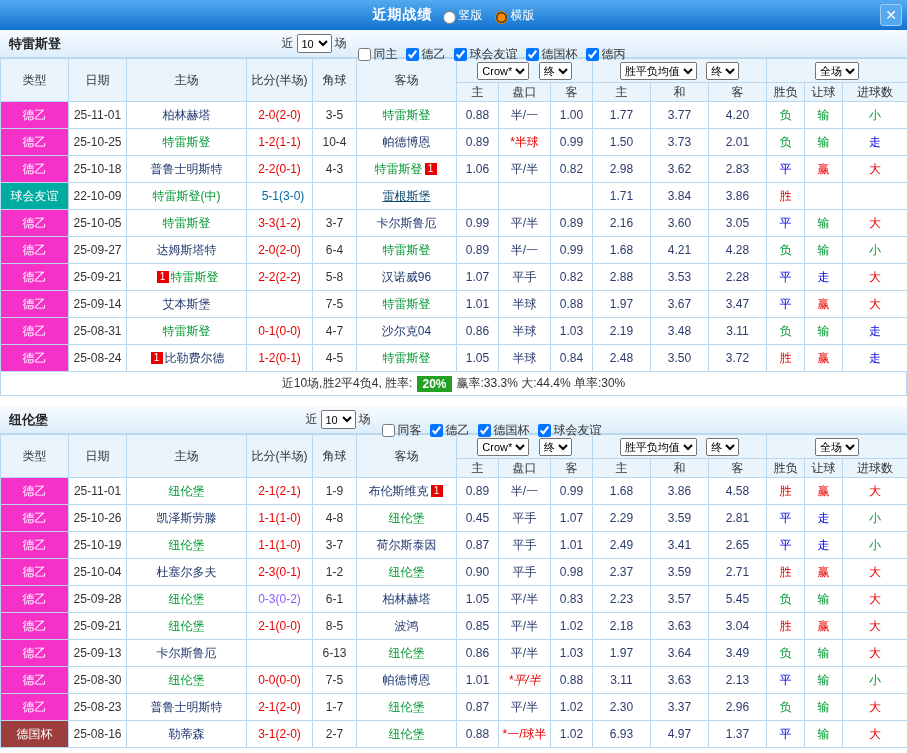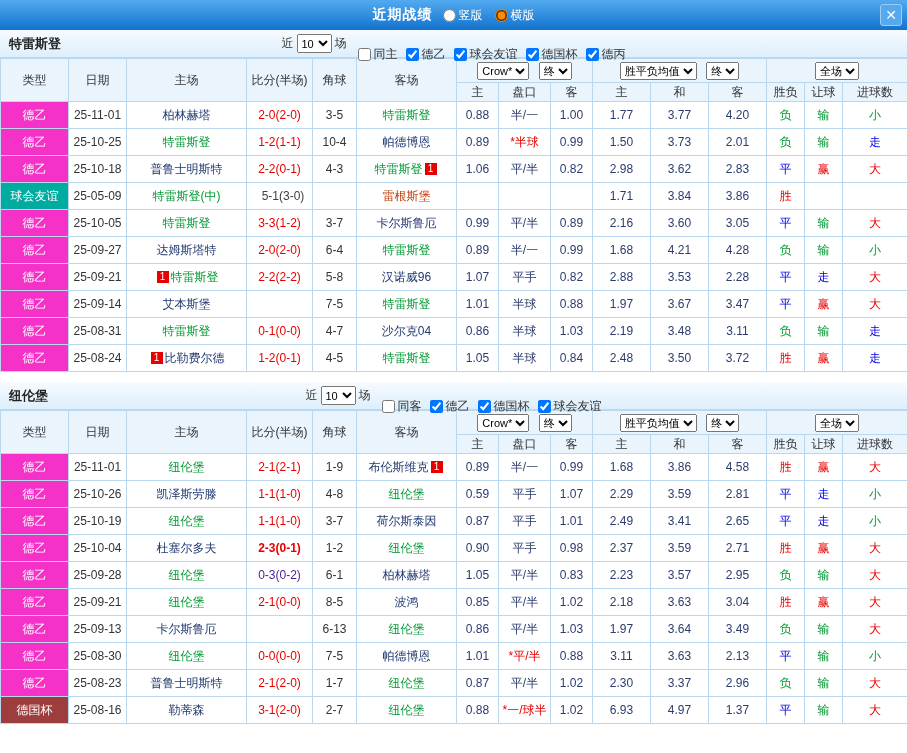--- a/index.html
+++ b/index.html
@@ -5,21 +5,21 @@
   html,body{margin:0;padding:0;}
   body{width:907px;height:753px;overflow:hidden;background:#fff;
        font-family:"Liberation Sans","DejaVu Sans",sans-serif;font-size:12px;}
   *{box-sizing:border-box;}
 
   .titlebar{height:30px;background:linear-gradient(180deg,#52aaf0 0%,#1272ce 100%);
             position:relative;display:flex;align-items:center;color:#fff;}
   .tb-center{margin:0 auto;display:flex;align-items:center;gap:10px;}
   .tb-title{font-size:14px;font-weight:bold;letter-spacing:1px;}
   #layout-radios{display:flex;gap:12px;align-items:center;}
-  #layout-radios label{display:flex;align-items:center;gap:3px;cursor:pointer;font-size:12px;color:#fff;}
+  #layout-radios label{display:flex;align-items:flex-end;gap:3px;cursor:pointer;font-size:12px;color:#fff;}
   #layout-radios input{margin:0;width:13px;height:13px;accent-color:#ff8a00;}
   .close-btn{position:absolute;right:5px;top:4px;width:22px;height:22px;background:#55a9ef;
              border:1px solid #9dcdf5;border-radius:3px;color:#fff;font-size:14px;line-height:20px;
              text-align:center;cursor:pointer;}
 
   .section-header{height:28px;background:linear-gradient(180deg,#f7fbff,#ddeefb);
                   border-bottom:1px solid #bdd9ee;display:flex;align-items:center;position:relative;}
   .team-name{position:absolute;left:9px;font-size:13px;font-weight:bold;color:#222;}
   .filters{margin:0 auto;display:flex;align-items:center;gap:3px;color:#333;}
   .filters select{height:19px;font-size:11px;}
@@ -171,25 +171,25 @@
           <td class="num">0.82</td>
           <td class="num">2.98</td>
           <td class="num">3.62</td>
           <td class="num">2.83</td>
           <td class="outcome" style="color: rgb(0, 0, 230);">平</td>
           <td class="outcome" style="color: rgb(232, 0, 0);">赢</td>
           <td class="outcome" style="color: rgb(232, 0, 0);">大</td>
         </tr>
         <tr>
           <td class="league" style="background: rgb(0, 171, 159);">球会友谊</td>
-          <td class="date">25-05-09</td>
+          <td class="date">22-10-09</td>
           <td class="team-cell"><span class="tlink" style="color: rgb(0, 153, 51);">特雷斯登(中)</span></td>
-          <td class="score" style="color: #404040; padding-left: 8px;">5-1(3-0)</td>
+          <td class="score" style="color: #0369a1; padding-left: 8px;">5-1(3-0)</td>
           <td class="corners"></td>
-          <td class="team-cell"><span class="tlink" style="color: #c2410c;">雷根斯堡</span></td>
+          <td class="team-cell"><span class="tlink" style="color: #0c4a6e; text-decoration: underline;">雷根斯堡</span></td>
           <td class="num"></td>
           <td class="num"></td>
           <td class="num"></td>
           <td class="num">1.71</td>
           <td class="num">3.84</td>
           <td class="num">3.86</td>
           <td class="outcome" style="color: rgb(232, 0, 0);">胜</td>
           <td class="outcome"></td>
           <td class="outcome"></td>
         </tr>
@@ -290,20 +290,25 @@
           <td class="num">0.84</td>
           <td class="num">2.48</td>
           <td class="num">3.50</td>
           <td class="num">3.72</td>
           <td class="outcome" style="color: rgb(232, 0, 0);">胜</td>
           <td class="outcome" style="color: rgb(232, 0, 0);">赢</td>
           <td class="outcome" style="color: rgb(0, 0, 230);">走</td>
         </tr>
       </tbody>
   </table>
+  <div class="summary">
+    <span>近10场,胜2平4负4, 胜率:</span>
+    <span class="rate-badge" style="background: rgb(34, 160, 34);">20%</span>
+    <span>赢率:33.3% 大:44.4% 单率:30%</span>
+  </div>
 </section>
 
 <div class="gap"></div>
 
 <section>
   <div class="section-header">
     <span class="team-name">纽伦堡</span>
     <div class="filters">
       <span>近</span>
       <select><option>10</option></select>
@@ -384,21 +389,21 @@
           <td class="outcome" style="color: rgb(232, 0, 0);">赢</td>
           <td class="outcome" style="color: rgb(232, 0, 0);">大</td>
         </tr>
         <tr>
           <td class="league" style="background: rgb(245, 49, 200);">德乙</td>
           <td class="date">25-10-26</td>
           <td class="team-cell"><span class="tlink" style="color: rgb(34, 58, 112);">凯泽斯劳滕</span></td>
           <td class="score" style="color: rgb(232, 0, 0);">1-1(1-0)</td>
           <td class="corners">4-8</td>
           <td class="team-cell"><span class="tlink" style="color: rgb(0, 153, 51);">纽伦堡</span></td>
-          <td class="num">0.59</td>
+          <td class="num">0.45</td>
           <td class="num">平手</td>
           <td class="num">1.07</td>
           <td class="num">2.29</td>
           <td class="num">3.59</td>
           <td class="num">2.81</td>
           <td class="outcome" style="color: rgb(0, 0, 230);">平</td>
           <td class="outcome" style="color: rgb(0, 0, 230);">走</td>
           <td class="outcome" style="color: rgb(0, 153, 51);">小</td>
         </tr>
         <tr>
@@ -415,46 +420,46 @@
           <td class="num">3.41</td>
           <td class="num">2.65</td>
           <td class="outcome" style="color: rgb(0, 0, 230);">平</td>
           <td class="outcome" style="color: rgb(0, 0, 230);">走</td>
           <td class="outcome" style="color: rgb(0, 153, 51);">小</td>
         </tr>
         <tr>
           <td class="league" style="background: rgb(245, 49, 200);">德乙</td>
           <td class="date">25-10-04</td>
           <td class="team-cell"><span class="tlink" style="color: rgb(34, 58, 112);">杜塞尔多夫</span></td>
-          <td class="score" style="color: rgb(232, 0, 0); font-weight: bold;">2-3(0-1)</td>
+          <td class="score" style="color: rgb(232, 0, 0);">2-3(0-1)</td>
           <td class="corners">1-2</td>
           <td class="team-cell"><span class="tlink" style="color: rgb(0, 153, 51);">纽伦堡</span></td>
           <td class="num">0.90</td>
           <td class="num">平手</td>
           <td class="num">0.98</td>
           <td class="num">2.37</td>
           <td class="num">3.59</td>
           <td class="num">2.71</td>
           <td class="outcome" style="color: rgb(232, 0, 0);">胜</td>
           <td class="outcome" style="color: rgb(232, 0, 0);">赢</td>
           <td class="outcome" style="color: rgb(232, 0, 0);">大</td>
         </tr>
         <tr>
           <td class="league" style="background: rgb(245, 49, 200);">德乙</td>
           <td class="date">25-09-28</td>
           <td class="team-cell"><span class="tlink" style="color: rgb(0, 153, 51);">纽伦堡</span></td>
-          <td class="score" style="color: #4c1d95;">0-3(0-2)</td>
+          <td class="score" style="color: #8b5cf6;">0-3(0-2)</td>
           <td class="corners">6-1</td>
           <td class="team-cell"><span class="tlink" style="color: rgb(34, 58, 112);">柏林赫塔</span></td>
           <td class="num">1.05</td>
           <td class="num">平/半</td>
           <td class="num">0.83</td>
           <td class="num">2.23</td>
           <td class="num">3.57</td>
-          <td class="num">2.95</td>
+          <td class="num">5.45</td>
           <td class="outcome" style="color: rgb(0, 153, 51);">负</td>
           <td class="outcome" style="color: rgb(0, 153, 51);">输</td>
           <td class="outcome" style="color: rgb(232, 0, 0);">大</td>
         </tr>
         <tr>
           <td class="league" style="background: rgb(245, 49, 200);">德乙</td>
           <td class="date">25-09-21</td>
           <td class="team-cell"><span class="tlink" style="color: rgb(0, 153, 51);">纽伦堡</span></td>
           <td class="score" style="color: rgb(232, 0, 0);">2-1(0-0)</td>
           <td class="corners">8-5</td>
@@ -487,21 +492,21 @@
           <td class="outcome" style="color: rgb(232, 0, 0);">大</td>
         </tr>
         <tr>
           <td class="league" style="background: rgb(245, 49, 200);">德乙</td>
           <td class="date">25-08-30</td>
           <td class="team-cell"><span class="tlink" style="color: rgb(0, 153, 51);">纽伦堡</span></td>
           <td class="score" style="color: rgb(232, 0, 0);">0-0(0-0)</td>
           <td class="corners">7-5</td>
           <td class="team-cell"><span class="tlink" style="color: rgb(34, 58, 112);">帕德博恩</span></td>
           <td class="num">1.01</td>
-          <td class="num" style="color: rgb(232, 0, 0);">*平/半</td>
+          <td class="num" style="color: rgb(232, 0, 0); font-style: italic;">*平/半</td>
           <td class="num">0.88</td>
           <td class="num">3.11</td>
           <td class="num">3.63</td>
           <td class="num">2.13</td>
           <td class="outcome" style="color: rgb(0, 0, 230);">平</td>
           <td class="outcome" style="color: rgb(0, 153, 51);">输</td>
           <td class="outcome" style="color: rgb(0, 153, 51);">小</td>
         </tr>
         <tr>
           <td class="league" style="background: rgb(245, 49, 200);">德乙</td>

